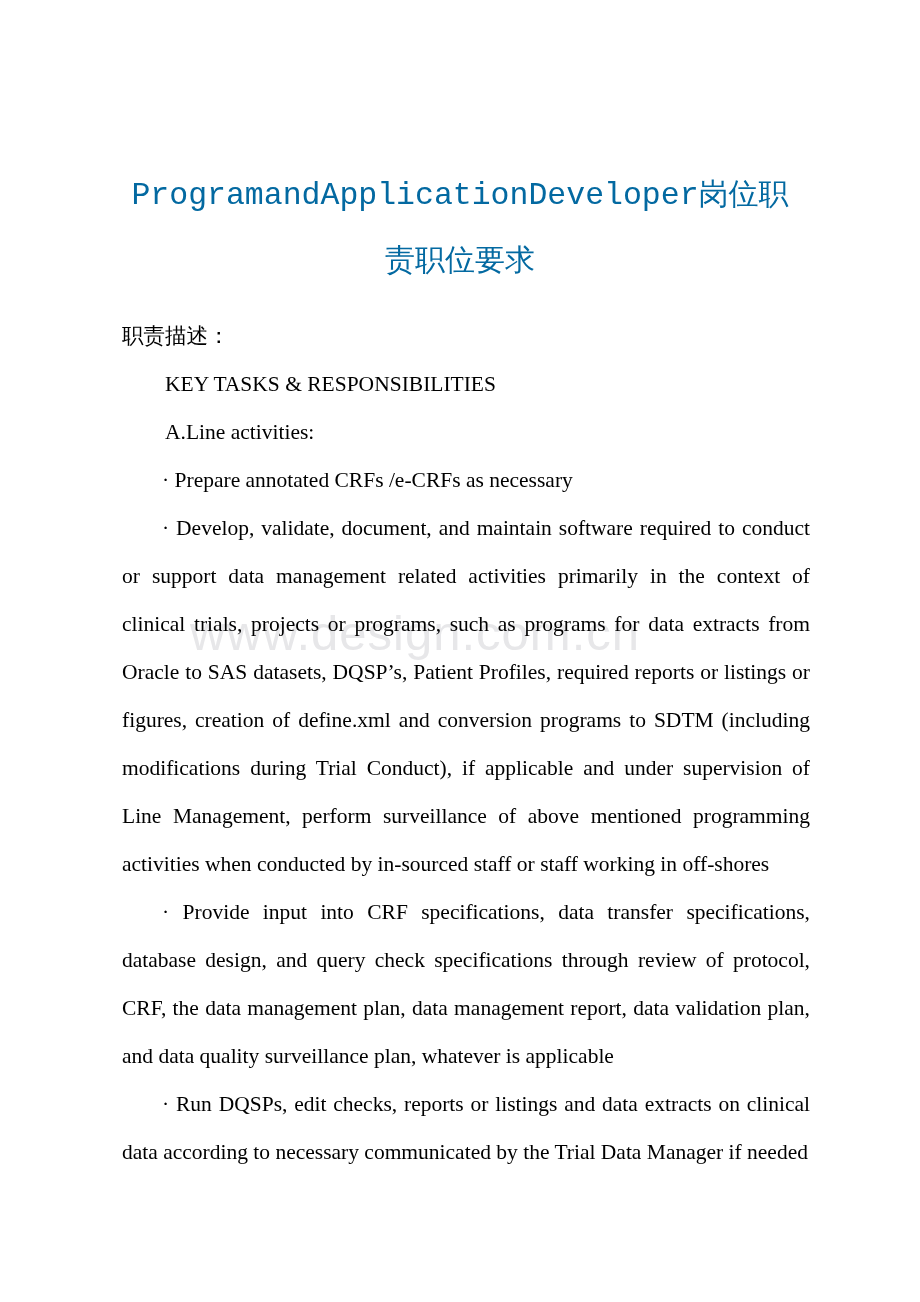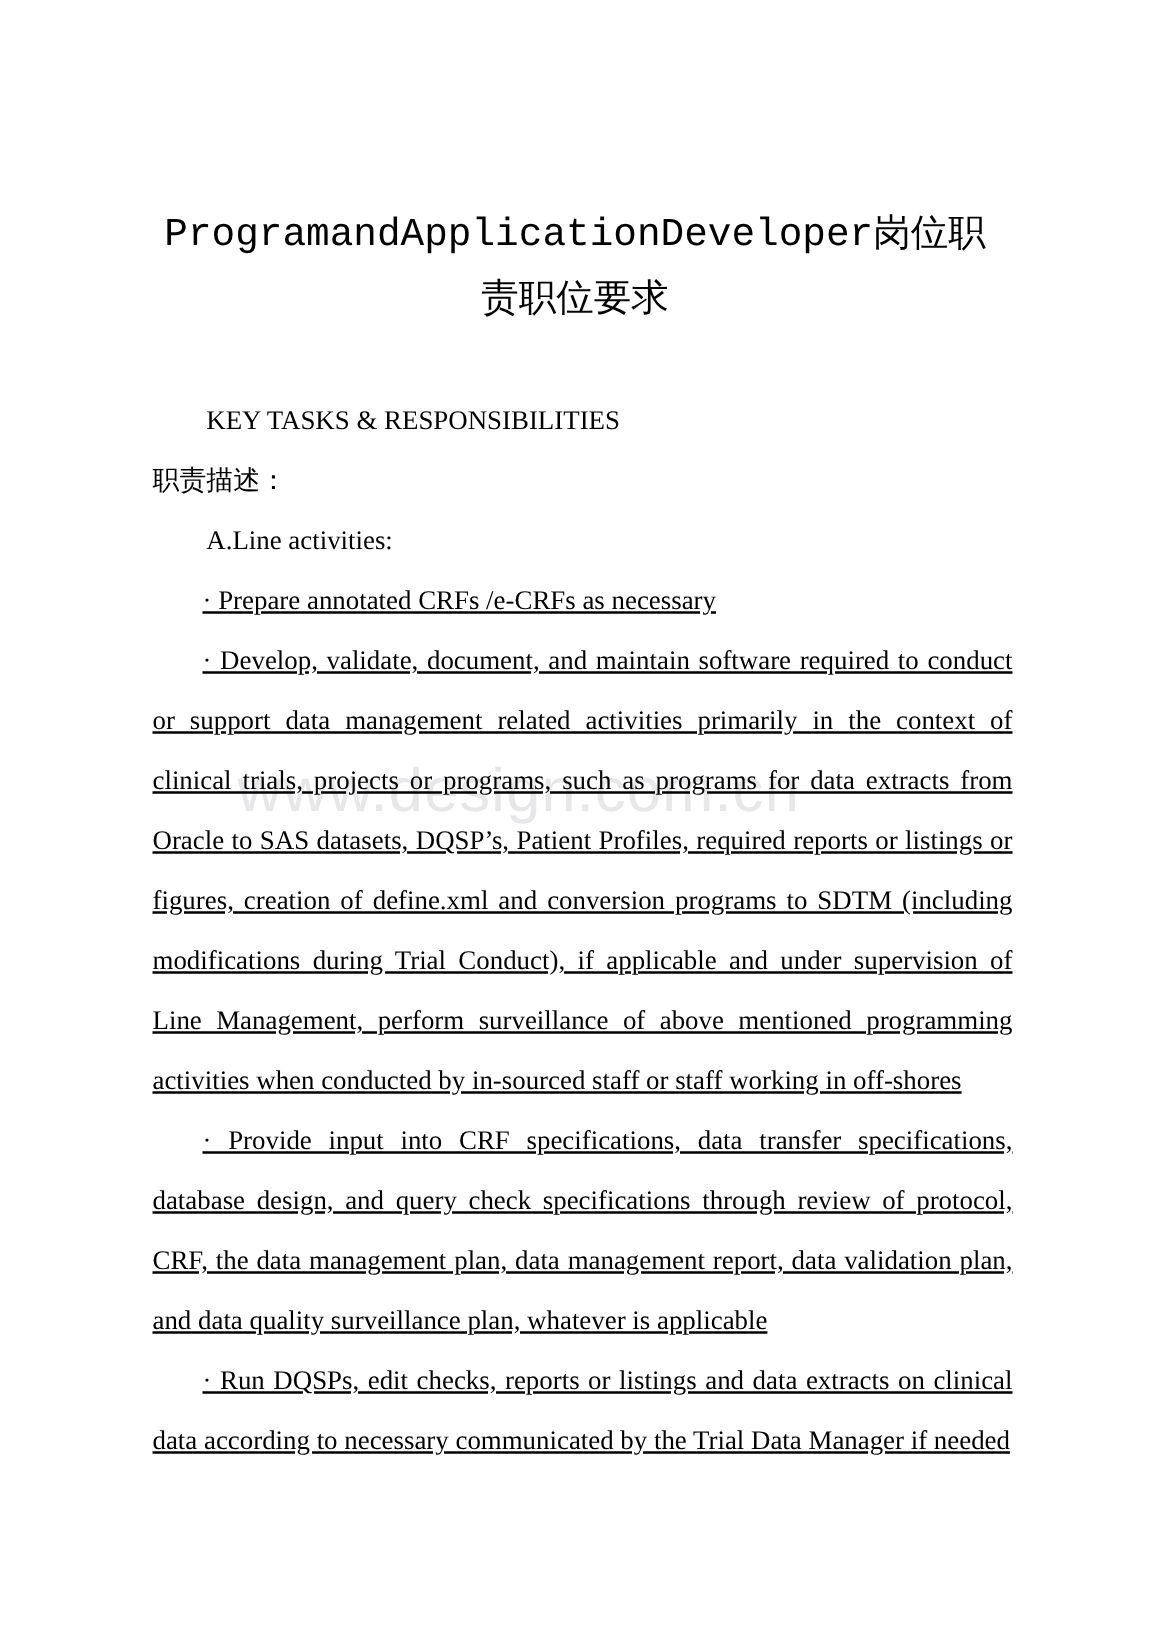--- a/index.html
+++ b/index.html
@@ -44,23 +44,23 @@
   .title {
     margin: 0;
     padding: 0;
     position: absolute;
     left: 110px;
     top: 162px;
     width: 700px;
     text-align: center;
     font-family: "Liberation Mono", "DejaVu Sans Mono", monospace;
     font-size: 31.5px;
-    line-height: 50px;
+    line-height: 64px;
     font-weight: normal;
-    color: #000000;
+    color: #0369a1;
     letter-spacing: 0px;
   }
   .title .cjk {
     font-family: "DejaVu Serif", "Liberation Serif", serif;
     font-size: 30px;
   }
 
   .body-block {
     position: absolute;
     left: 122px;
@@ -75,39 +75,39 @@
     line-height: 48px;
     color: #000000;
     text-align: justify;
     text-justify: inter-word;
     -webkit-hyphens: none;
     hyphens: none;
     white-space: normal;
   }
   p.para.nojust { text-align: left; }
   p.para.indent { text-indent: 43px; }
-  p.para.indent-sm { text-indent: 40px; text-decoration: underline; }
+  p.para.indent-sm { text-indent: 40px; }
   p.para.lead { text-indent: 0; }
 </style>
 </head>
 <body>
 
 <div class="page">
 
   <div class="watermark">www.design.com.cn</div>
 
   <div class="content">
 
     <h1 class="title"><span>ProgramandApplicationDeveloper</span><span class="cjk">岗位职</span><br><span class="cjk">责职位要求</span></h1>
 
     <div class="body-block">
 
+      <p class="para nojust lead">职责描述：</p>
+
       <p class="para nojust indent">KEY TASKS &amp; RESPONSIBILITIES</p>
-
-      <p class="para nojust lead">职责描述：</p>
 
       <p class="para nojust indent">A.Line activities:</p>
 
       <p class="para nojust indent-sm">· Prepare annotated CRFs /e-CRFs as necessary</p>
 
       <p class="para indent-sm">· Develop, validate, document, and maintain software required to conduct or support data management related activities primarily in the context of clinical trials, projects or programs, such as programs for data extracts from Oracle to SAS datasets, DQSP’s, Patient Profiles, required reports or listings or figures, creation of define.xml and conversion programs to SDTM (including modifications during Trial Conduct), if applicable and under supervision of Line Management, perform surveillance of above mentioned programming activities when conducted by in-sourced staff or staff working in off-shores</p>
 
       <p class="para indent-sm">· Provide input into CRF specifications, data transfer specifications, database design, and query check specifications through review of protocol, CRF, the data management plan, data management report, data validation plan, and data quality surveillance plan, whatever is applicable</p>
 
       <p class="para indent-sm">· Run DQSPs, edit checks, reports or listings and data extracts on clinical data according to necessary communicated by the Trial Data Manager if needed</p>

